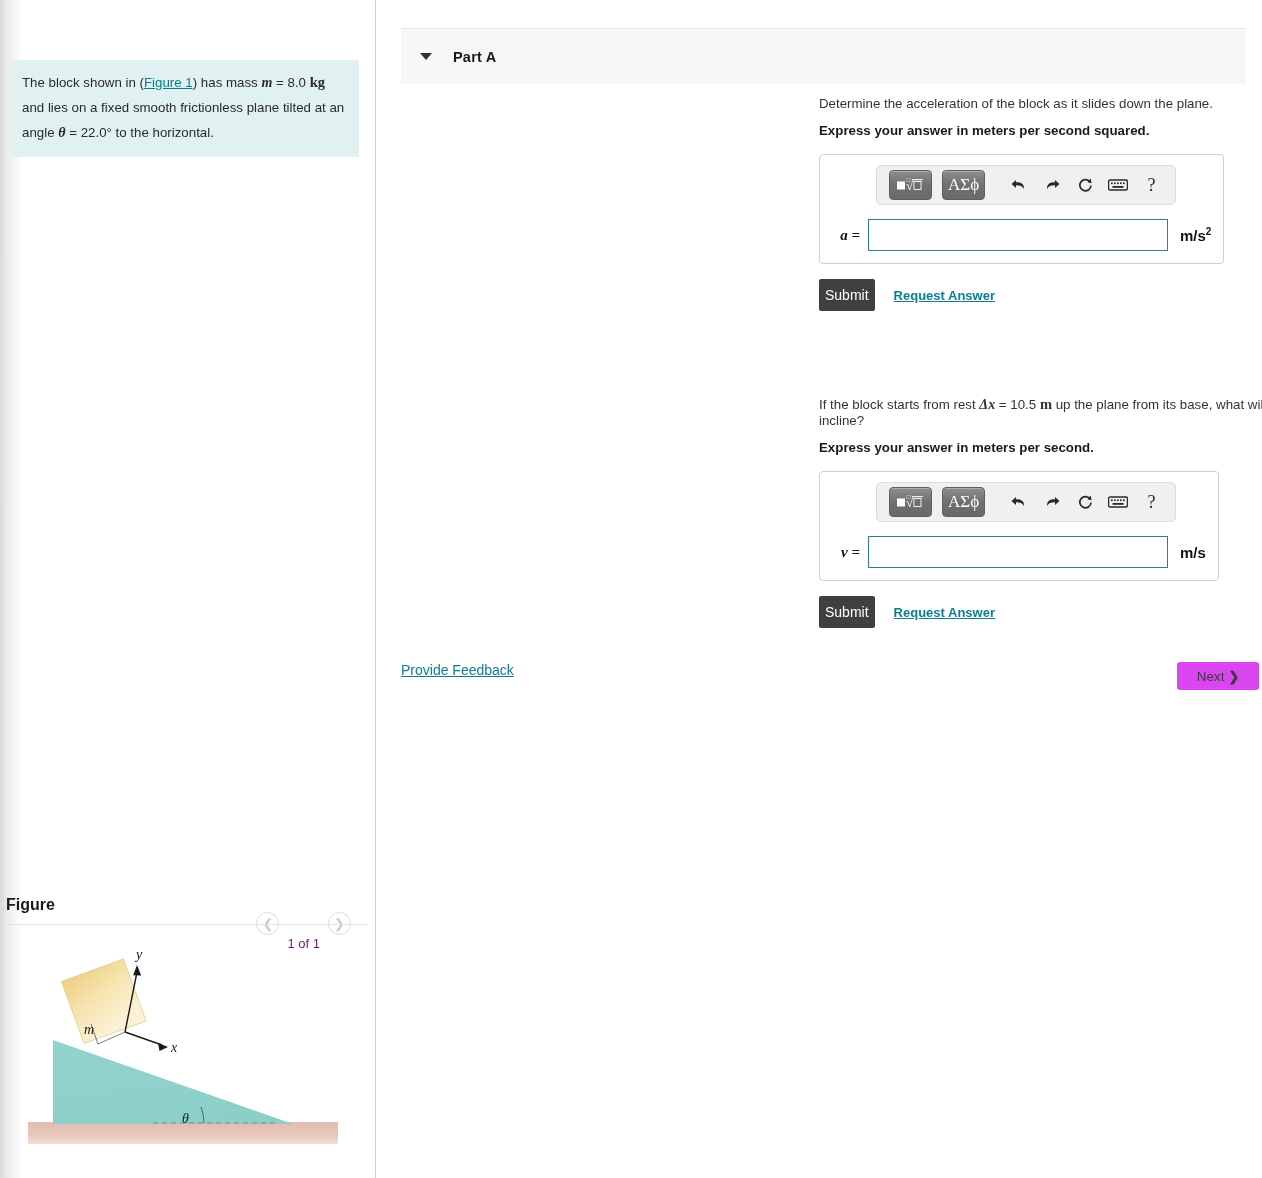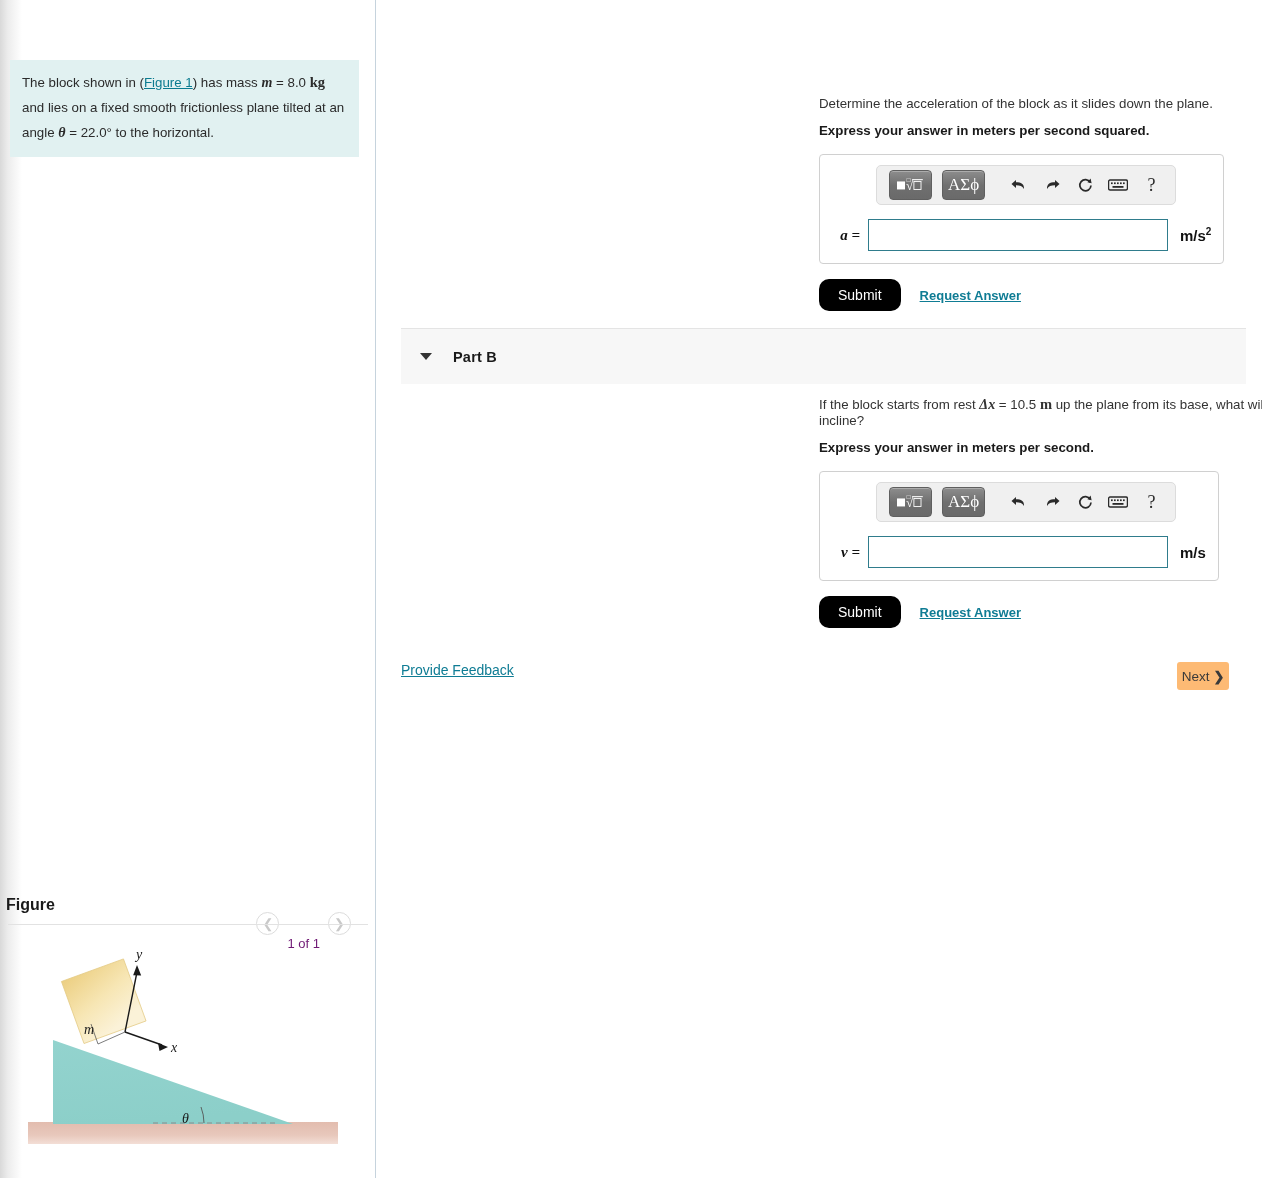--- a/index.html
+++ b/index.html
@@ -99,32 +99,32 @@
   }
   .ans-input {
     width:300px; height:32px; border:1px solid #2f7c8c; background:#fff;
     outline:none; font-size:14px; padding:0 6px;
   }
   .ans-unit { margin-left:12px; font-family:Liberation Sans, sans-serif; font-weight:bold; font-size:15px; color:#111; }
   .ans-unit sup { font-size:10px; }
 
   .submit-row { display:flex; align-items:center; gap:19px; margin-top:15px; }
   .submit-btn {
-    background:#000000; color:#fff; border:none; border-radius:10px;
-    font-size:14px; padding:8px 19px; cursor:pointer; font-family:"Liberation Sans", sans-serif;
+    background:#404040; color:#fff; border:none; border-radius:2px;
+    font-size:14px; padding:8px 6px; cursor:pointer; font-family:"Liberation Sans", sans-serif;
   }
   .req-link { color:#0f7c94; font-size:13px; font-weight:bold; text-decoration:underline; cursor:pointer; }
 
   .feedback-link {
     position:absolute; left:401px; top:662px; font-size:14px;
     color:#0f7c94; text-decoration:underline; cursor:pointer;
   }
   .next-btn {
-    position:absolute; left:1177px; top:662px; width:52px; height:28px;
-    background:#fdba74; border:none; border-radius:3px; color:#3a3a3a;
+    position:absolute; left:1177px; top:662px; width:82px; height:28px;
+    background:#d946ef; border:none; border-radius:3px; color:#3a3a3a;
     font-size:13.5px; display:flex; align-items:center; justify-content:center; gap:4px;
     cursor:pointer; font-family:"Liberation Sans", sans-serif;
   }
   .next-chev { color:#3a3a3a; font-weight:bold; font-size:13px; }
 </style>
 </head>
 <body>
 
 <div id="root">
 
@@ -186,20 +186,24 @@
         <line x1="145" y1="191" x2="268" y2="191" stroke="#8a8a8a" stroke-width="1" stroke-dasharray="5,4"></line>
 
         <path d="M 196 191 A 46 46 0 0 0 193 175" fill="none" stroke="#555" stroke-width="0.9"></path>
         <text x="174" y="191" font-family="Liberation Serif, serif" font-style="italic" font-size="14" fill="#1a1a1a">θ</text>
       </svg>
     </div>
   </div>
 
   <div class="main">
 
+    <div class="part-header" style="top:28px;">
+      <div class="caret"></div>
+      <div class="part-label">Part A</div>
+    </div>
 
     <div class="part-body" style="top:96px; width:800px;">
       <div class="q-text">Determine the acceleration of the block as it slides down the plane.</div>
       <div class="q-strong">Express your answer in meters per second squared.</div>
 
       <div class="ans-box" style="margin-top:16px;">
         <div class="tb">
           <div class="tb-btn">
             <svg width="30" height="18" viewBox="0 0 30 18">
               <rect x="0" y="5" width="9" height="9" fill="#fff"></rect>
@@ -247,24 +251,20 @@
           <div class="ans-unit"><span>m/s</span><sup>2</sup></div>
         </div>
       </div>
 
       <div class="submit-row">
         <button class="submit-btn">Submit</button>
         <span class="req-link">Request Answer</span>
       </div>
     </div>
 
-    <div class="part-header" style="top:328px;">
-      <div class="caret"></div>
-      <div class="part-label">Part B</div>
-    </div>
 
     <div class="part-body" style="top:396px; width:790px;">
       <div class="q-text"><span>If the block starts from rest </span><span class="mathvar">Δx</span><span> = 10.5 </span><span class="mathunit">m</span><span> up the plane from its base, what will be the block's speed when it reaches the bottom of the incline?</span></div>
       <div class="q-strong">Express your answer in meters per second.</div>
 
       <div class="ans-box" style="margin-top:16px;">
         <div class="tb">
           <div class="tb-btn">
             <svg width="30" height="18" viewBox="0 0 30 18">
               <rect x="0" y="5" width="9" height="9" fill="#fff"></rect>

